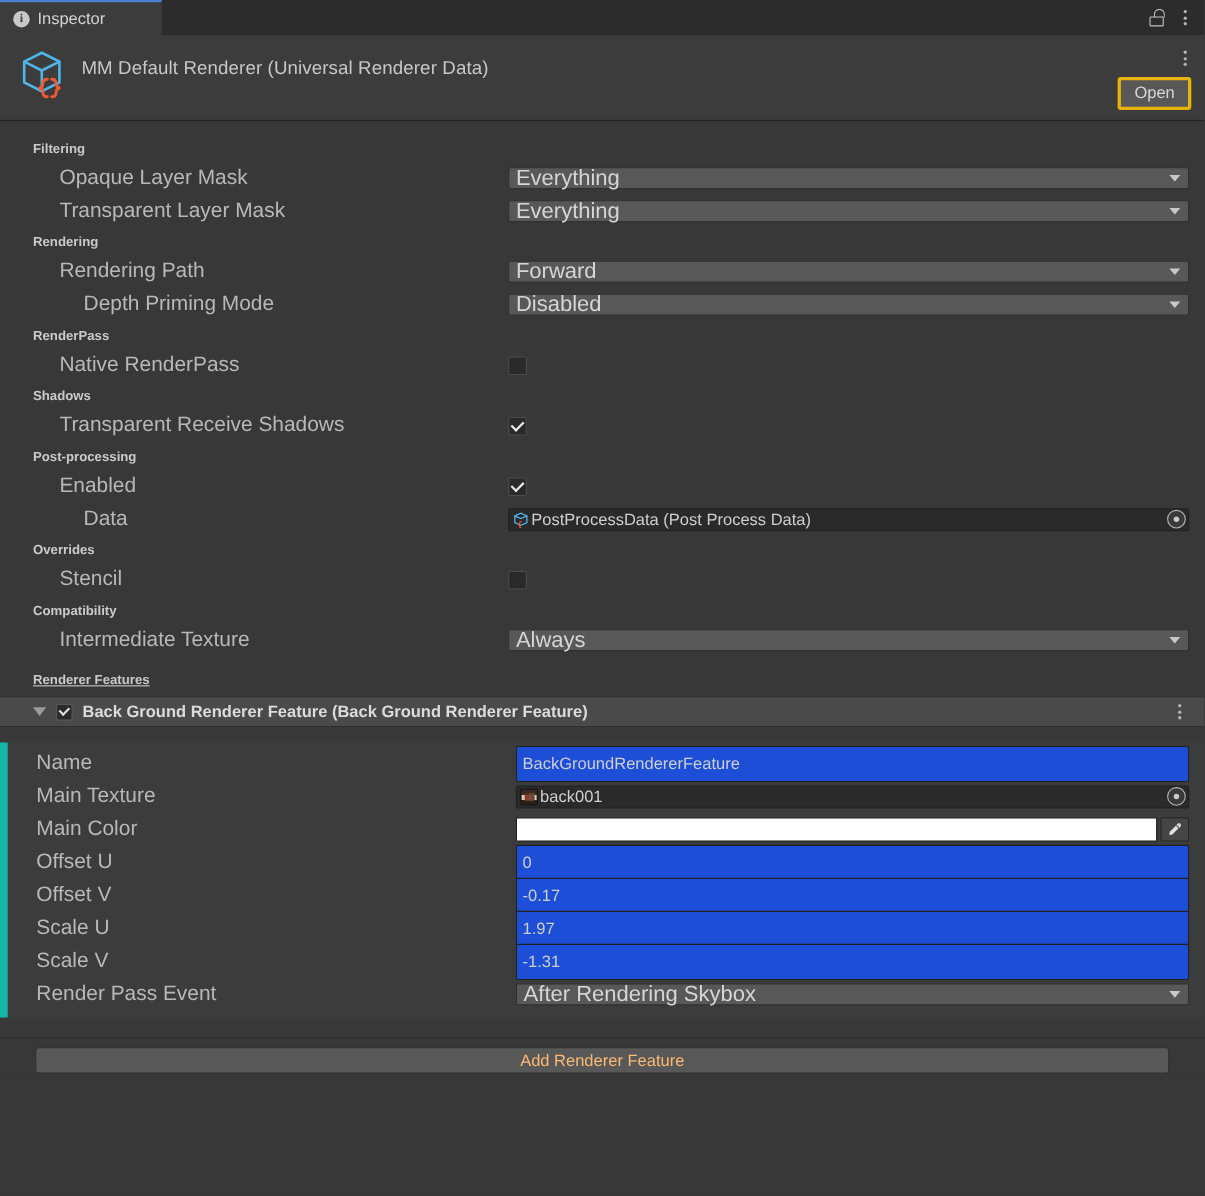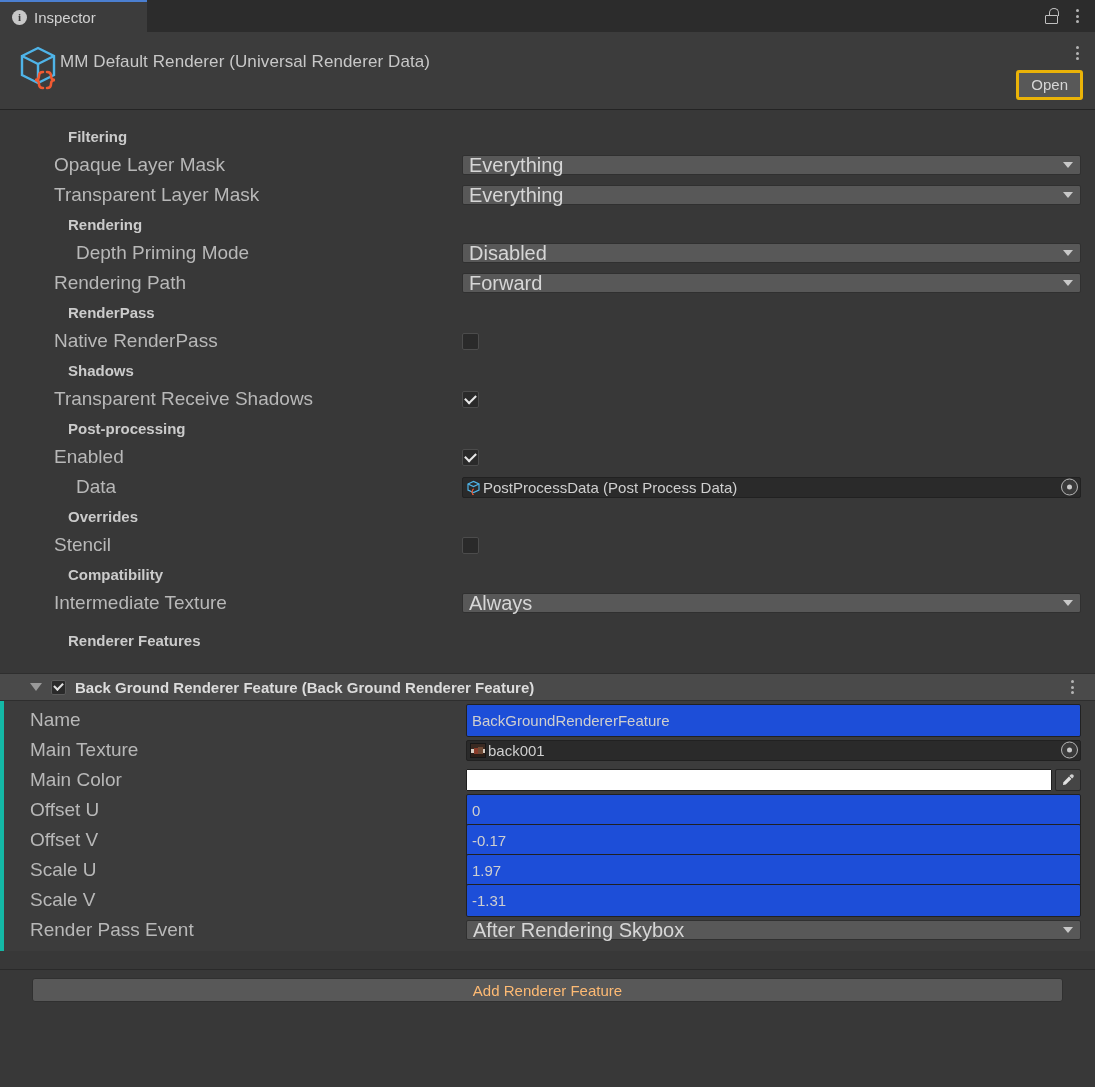--- a/index.html
+++ b/index.html
@@ -65,41 +65,40 @@
   .kebab span { width: 3px; height: 3px; border-radius: 50%; background: #b4b4b4; display: block; }
 
   
   .obj-header {
     background: #3c3c3c;
     height: 78px;
     position: relative;
     border-bottom: 1px solid #242424;
     padding: 10px 0 0 16px;
   }
-  .obj-title-row { display: flex; align-items: flex-start; }
+  .obj-title-row { display: flex; align-items: flex-start; gap: 14px; }
   .asset-icon { width: 44px; height: 46px; position: relative; flex: none; margin-top: 2px; }
   .obj-title { font-size: 17px; color: #c8c8c8; margin-top: 10px; letter-spacing: .1px; }
   .obj-kebab { position: absolute; right: 13px; top: 11px; }
   .open-btn {
     position: absolute; right: 12px; bottom: 9px;
     background: #585858;
     border: 3px solid #eab308;
     border-radius: 3px;
     color: #d6d6d6;
     font-size: 15px;
     padding: 3px 12px 4px;
     font-family: "Liberation Sans", sans-serif;
   }
 
   
   .panel { background: #383838; padding-top: 12px; }
   .group-title {
-    font-weight: bold; font-size: 15px; color: #cbcbcb;
+    font-weight: bold; font-size: 12px; color: #cbcbcb;
     padding: 6px 0 5px 30px;
-    margin-left: 38px;
   }
   .row {
     height: 30px;
     display: flex; align-items: center;
     position: relative;
   }
   .row .label { font-size: 19px; color: #b8b8b8; white-space: nowrap; }
   .ind1 .label { padding-left: 54px; }
   .ind2 .label { padding-left: 76px; }
   .field-col { position: absolute; left: 462px; right: 14px; }
@@ -210,21 +209,21 @@
     display: flex; align-items: center; justify-content: center;
   }
   .cb-small::after {
     content: "";
     width: 7px; height: 4px;
     border-left: 2px solid #e0e0e0; border-bottom: 2px solid #e0e0e0;
     transform: rotate(-45deg) translate(1px,-1px);
   }
   .feature-title { font-weight: bold; font-size: 15px; color: #dcdcdc; }
   .feature-kebab { position: absolute; right: 18px; top: 50%; transform: translateY(-50%); }
-  .feature-body { background: #3c3c3c; padding: 4px 0 6px; border-left: 4px solid #14b8a6; }
+  .feature-body { background: #3c3c3c; padding: 4px 0 6px; border-left: 7px solid #14b8a6; margin-top: 14px; }
   .feature-body .row .label { padding-left: 26px; color: #b8b8b8; }
 
   .thumb {
     width: 16px; height: 15px; flex: none;
     background:
       linear-gradient(180deg,#3a2a22 0 35%, #d8cdc2 35% 70%, #2c1f19 70% 100%);
     border: 1px solid #171717;
     position: relative; overflow: hidden;
   }
   .thumb::before {
@@ -306,34 +305,34 @@
     <span class="label">Transparent Layer Mask</span>
     <span class="field-col">
       <span class="dropdown">
         <span>Everything</span>
         <span class="caret"></span>
       </span>
     </span>
   </div>
 
   <div class="group-title">Rendering</div>
+  <div class="row ind1">
+    <span class="label">Rendering Path</span>
+    <span class="field-col">
+      <span class="dropdown">
+        <span>Forward</span>
+        <span class="caret"></span>
+      </span>
+    </span>
+  </div>
   <div class="row ind2">
     <span class="label">Depth Priming Mode</span>
     <span class="field-col">
       <span class="dropdown">
         <span>Disabled</span>
-        <span class="caret"></span>
-      </span>
-    </span>
-  </div>
-  <div class="row ind1">
-    <span class="label">Rendering Path</span>
-    <span class="field-col">
-      <span class="dropdown">
-        <span>Forward</span>
         <span class="caret"></span>
       </span>
     </span>
   </div>
 
   <div class="group-title">RenderPass</div>
   <div class="row ind1">
     <span class="label">Native RenderPass</span>
     <span class="field-col">
       <span class="checkbox"></span>
@@ -384,21 +383,21 @@
   <div class="row ind1">
     <span class="label">Intermediate Texture</span>
     <span class="field-col">
       <span class="dropdown">
         <span>Always</span>
         <span class="caret"></span>
       </span>
     </span>
   </div>
 
-  <div class="group-title" style="padding-top:14px;padding-bottom:24px;">Renderer Features</div>
+  <div class="group-title" style="padding-top:14px;padding-bottom:8px;text-decoration:underline;">Renderer Features</div>
 
   <div class="feature-head">
     <span class="foldout"></span>
     <span class="cb-small"></span>
     <span class="feature-title">Back Ground Renderer Feature (Back Ground Renderer Feature)</span>
     <span class="kebab feature-kebab">
         <span></span>
         <span></span>
         <span></span>
       </span>

